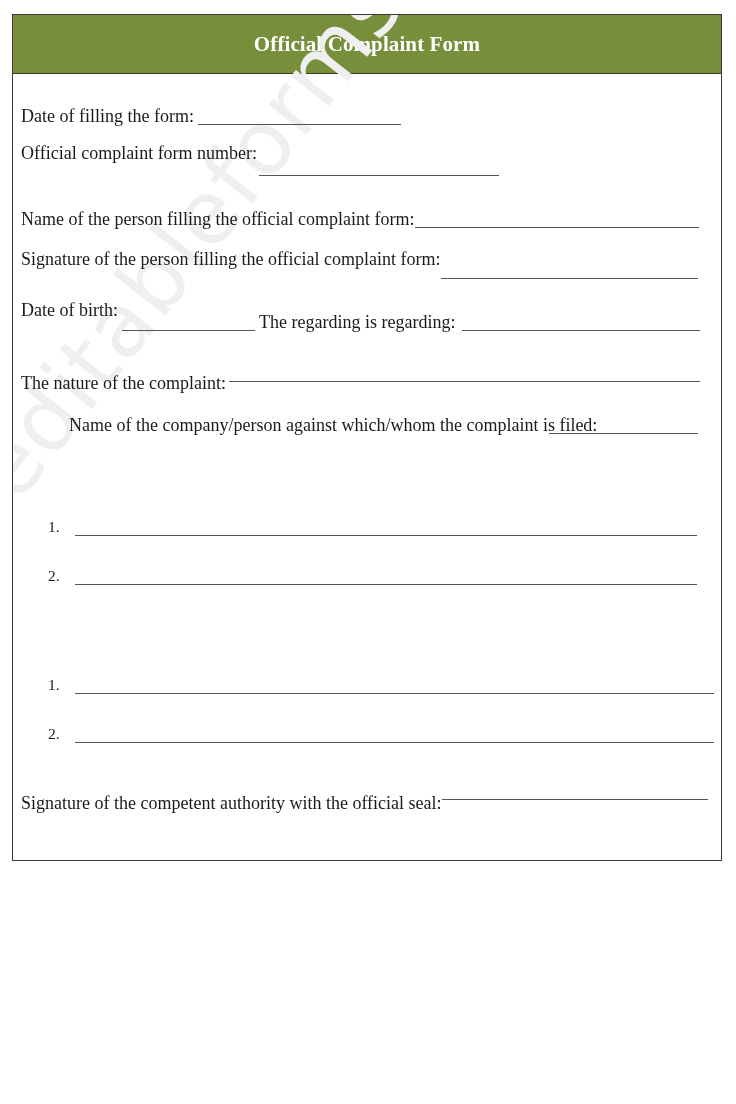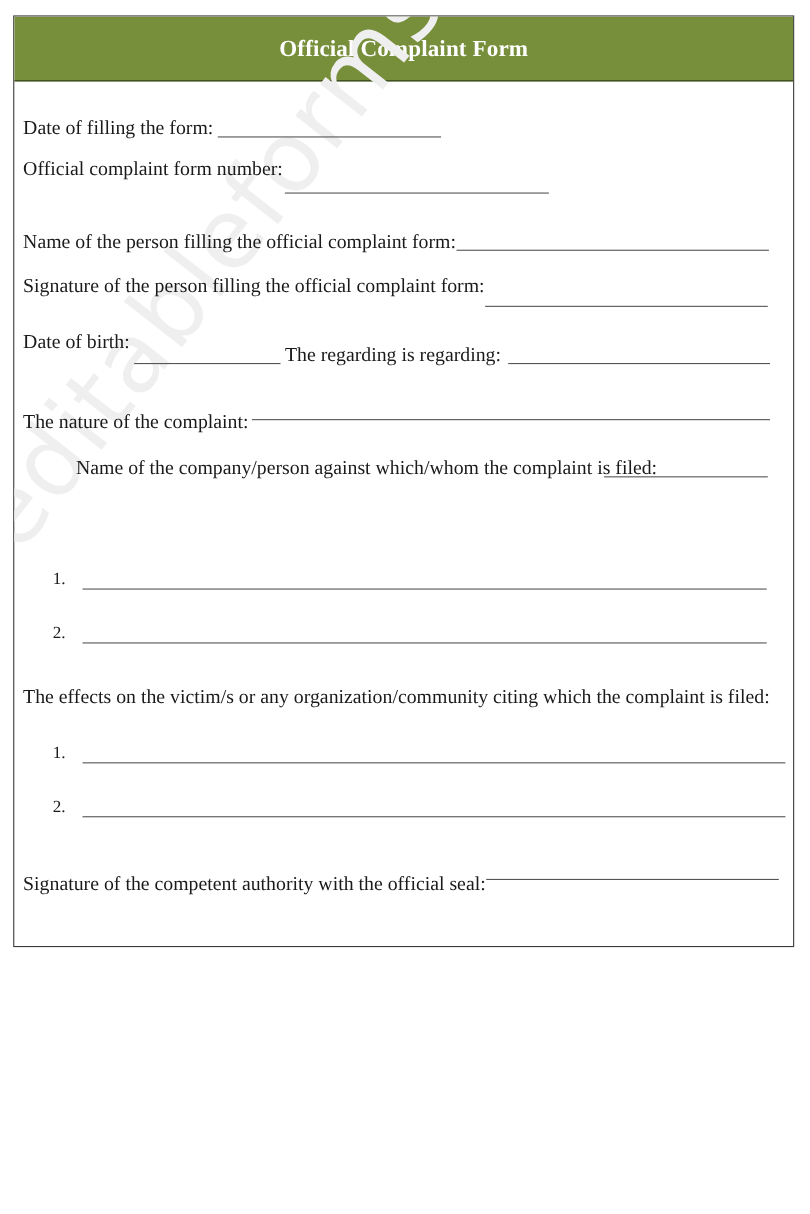--- a/index.html
+++ b/index.html
@@ -51,21 +51,20 @@
   <span class="row" style="top:401px;margin-left:48px;">Name of the company/person against which/whom the complaint is filed:</span>
   <div class="line" style="left:536px; width:149px; top:418px;"></div>
 
 
   <span class="num" style="left:35px; top:503px;">1.</span>
   <div class="line" style="left:62px; width:622px; top:520px;"></div>
 
   <span class="num" style="left:35px; top:552px;">2.</span>
   <div class="line" style="left:62px; width:622px; top:569px;"></div>
 
-  <span class="row" style="top:609px;">The effects on the victim/s or any organization/community citing which the complaint is filed:</span>
 
   <span class="num" style="left:35px; top:661px;">1.</span>
   <div class="line" style="left:62px; width:639px; top:678px;"></div>
 
   <span class="num" style="left:35px; top:710px;">2.</span>
   <div class="line" style="left:62px; width:639px; top:727px;"></div>
 
   <span class="row" style="top:767px;margin-top:12px;">Signature of the competent authority with the official seal:</span>
   <div class="line" style="left:429px; width:266px; top:784px; border-top-width:1.5px;"></div>
 </div>

